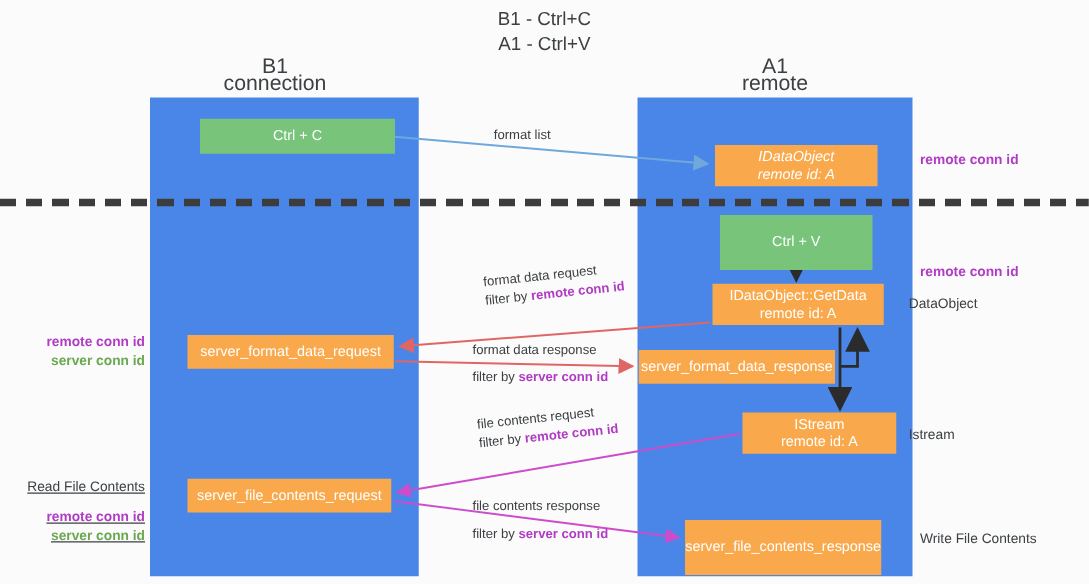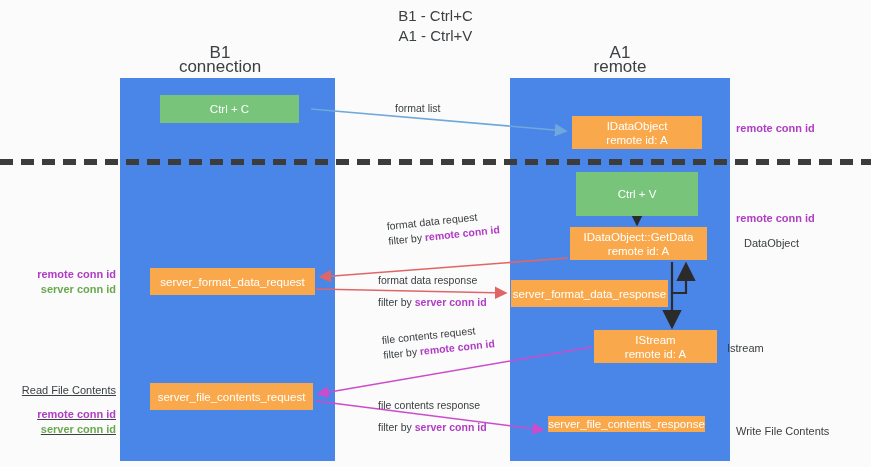--- a/index.html
+++ b/index.html
@@ -73,45 +73,45 @@
     text-align: center;
     color: #ffffff;
     font-size: 11.5px;
     line-height: 14px;
     white-space: pre-line;
     padding: 2px 4px;
   }
   .node.green  { background: #77c47a; }
   .node.orange { background: #f9a94b; }
 
-  #n-ctrl-c   { left: 160px; top: 95px;  width: 139px; height: 28px; }
-  #n-idataobj { left: 572px; top: 116px; width: 130px; height: 33px; }
+  #n-ctrl-c   { left: 160px; top: 95px;  width: 156px; height: 28px; }
+  #n-idataobj { left: 572px; top: 116px; width: 130px; height: 33px; font-style: italic; }
   #n-ctrl-v   { left: 576px; top: 172px; width: 122px; height: 44px; }
   #n-getdata  { left: 570px; top: 227px; width: 137px; height: 33px; }
   #n-sfdreq   { left: 150px; top: 268px; width: 165px; height: 27px; }
   #n-sfdres   { left: 511px; top: 280px; width: 157px; height: 27px; }
   #n-istream  { left: 594px; top: 330px; width: 123px; height: 33px; }
   #n-sfcreq   { left: 150px; top: 383px; width: 163px; height: 27px; }
-  #n-sfcres   { left: 548px; top: 416px; width: 157px; height: 16px; }
+  #n-sfcres   { left: 548px; top: 416px; width: 157px; height: 44px; }
 
   
   .side-label {
     font-size: 11px;
     line-height: 15px;
     color: #3c4043;
   }
   .purple { color: #b03cc4; font-weight: bold; }
   .green-t { color: #6aa84f; font-weight: bold; }
   .plain  { color: #3c4043; font-weight: normal; }
 
   #lbl-left-1   { left: 16px;  top: 267px; width: 100px; text-align: right; }
   #lbl-left-2   { left: 16px;  top: 383px; width: 100px; text-align: right; text-decoration: underline; }
   #lbl-right-1  { left: 736px; top: 121px; }
   #lbl-right-2  { left: 736px; top: 211px; }
-  #lbl-right-3  { left: 727px; top: 236px; margin-left: 17px; }
+  #lbl-right-3  { left: 727px; top: 236px; }
   #lbl-right-4  { left: 727px; top: 341px; }
   #lbl-right-5  { left: 736px; top: 424px; }
 
   
   .edge-label {
     font-size: 10.5px;
     line-height: 15px;
     color: #3c4043;
     white-space: nowrap;
   }

